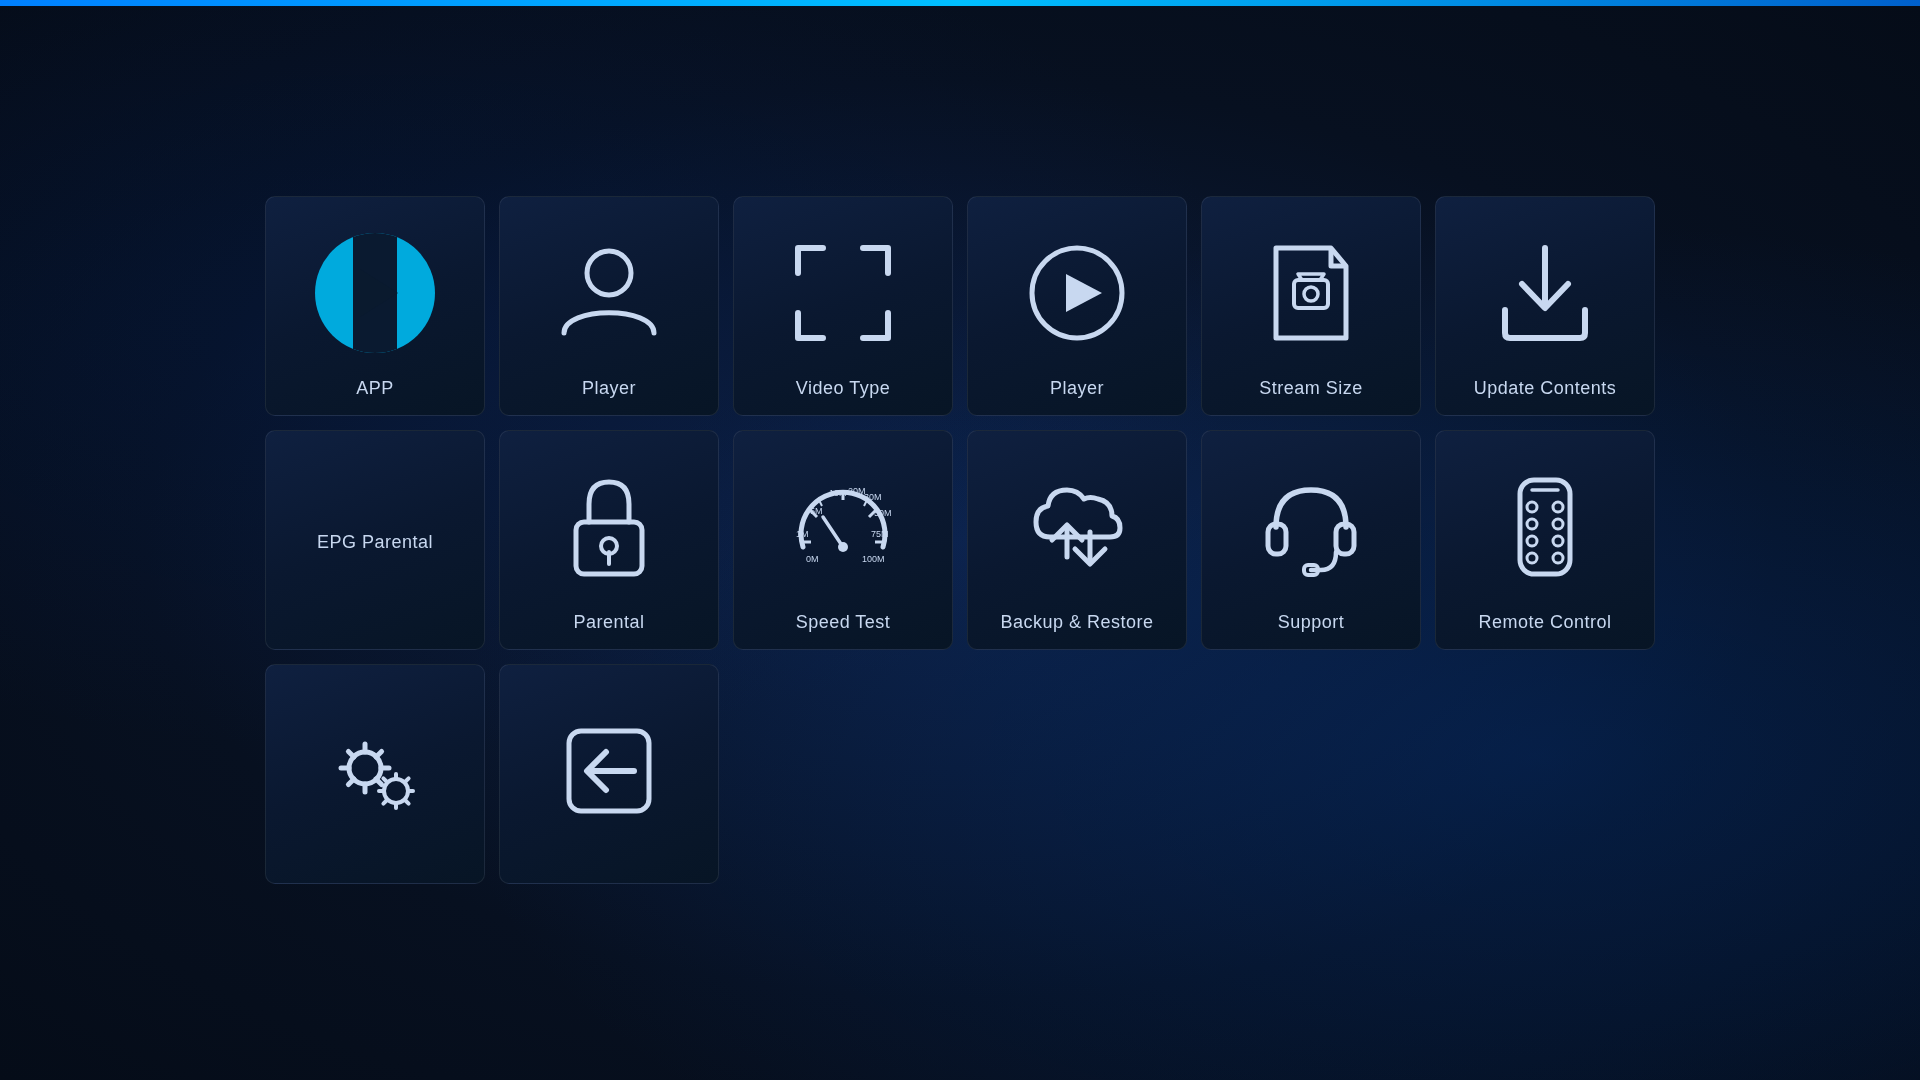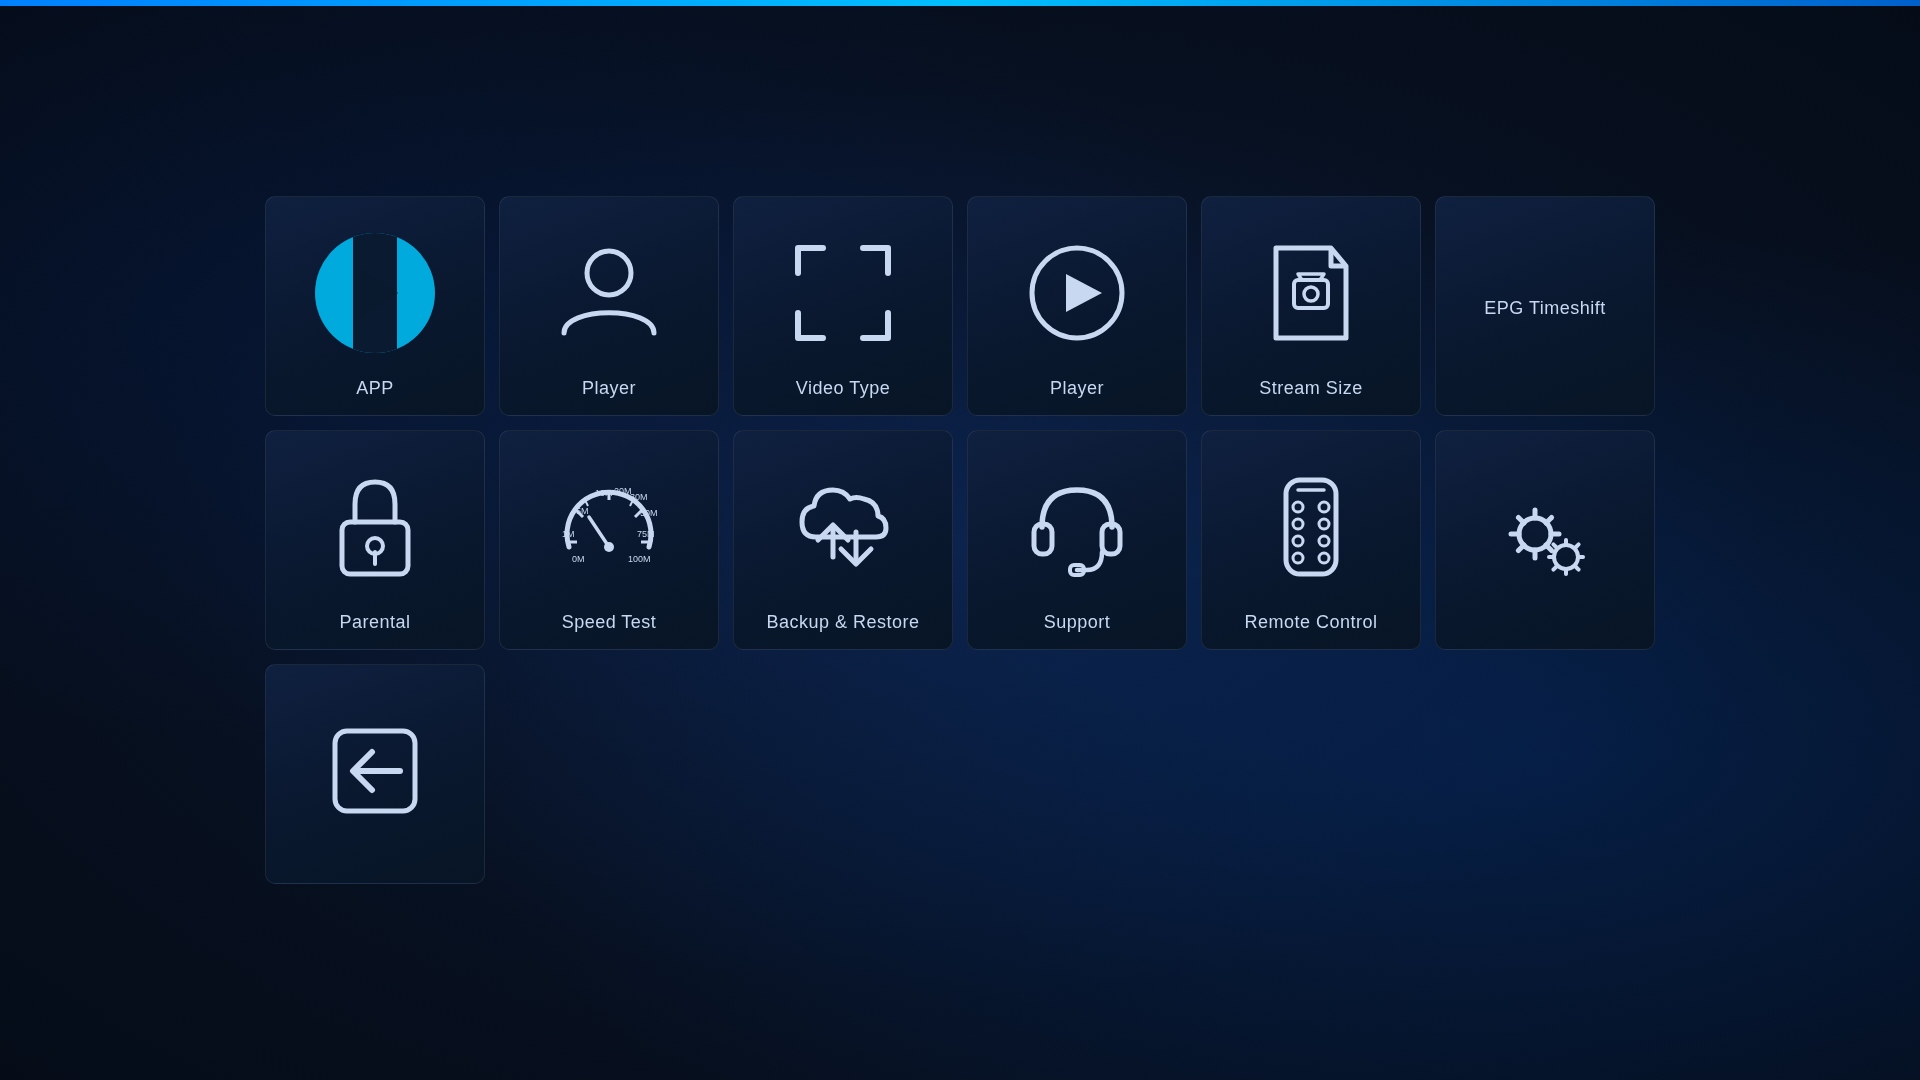--- a/index.html
+++ b/index.html
@@ -181,23 +181,35 @@
         <polyline points="75,10 75,28 90,28" stroke="#c8d8f0" stroke-width="5" fill="none" stroke-linejoin="round"></polyline>
 
         <rect x="38" y="42" width="34" height="28" rx="4" stroke="#c8d8f0" stroke-width="4" fill="none"></rect>
         <circle cx="55" cy="56" r="7" stroke="#c8d8f0" stroke-width="3.5" fill="none"></circle>
         <path d="M46,42 L42,36 L68,36 L64,42" stroke="#c8d8f0" stroke-width="3.5" fill="none" stroke-linejoin="round"></path>
       </svg>
     </div>
     <span class="tile-label">Stream Size</span>
   </div>
 
-
-  <div class="tile">
-    <span class="tile-label">EPG Timeshift</span>
+  <div class="tile">
+    <div class="tile-icon">
+      <svg viewBox="0 0 110 110" fill="none" xmlns="http://www.w3.org/2000/svg">
+
+        <line x1="55" y1="10" x2="55" y2="68" stroke="#c8d8f0" stroke-width="6" stroke-linecap="round"></line>
+        <polyline points="32,46 55,70 78,46" stroke="#c8d8f0" stroke-width="6" fill="none" stroke-linecap="round" stroke-linejoin="round"></polyline>
+
+        <path d="M15,72 L15,95 Q15,100 20,100 L90,100 Q95,100 95,95 L95,72" stroke="#c8d8f0" stroke-width="6" fill="none" stroke-linecap="round"></path>
+      </svg>
+    </div>
+    <span class="tile-label">Update Contents</span>
+  </div>
+
+  <div class="tile">
+    <span class="tile-label">EPG Parental</span>
   </div>
 
   <div class="tile">
     <div class="tile-icon">
       <svg viewBox="0 0 110 110" fill="none" xmlns="http://www.w3.org/2000/svg">
 
         <rect x="22" y="50" width="66" height="52" rx="8" stroke="#c8d8f0" stroke-width="5" fill="none"></rect>
 
         <path d="M35,50 L35,32 Q35,10 55,10 Q75,10 75,32 L75,50" stroke="#c8d8f0" stroke-width="5" fill="none" stroke-linecap="round"></path>
 

